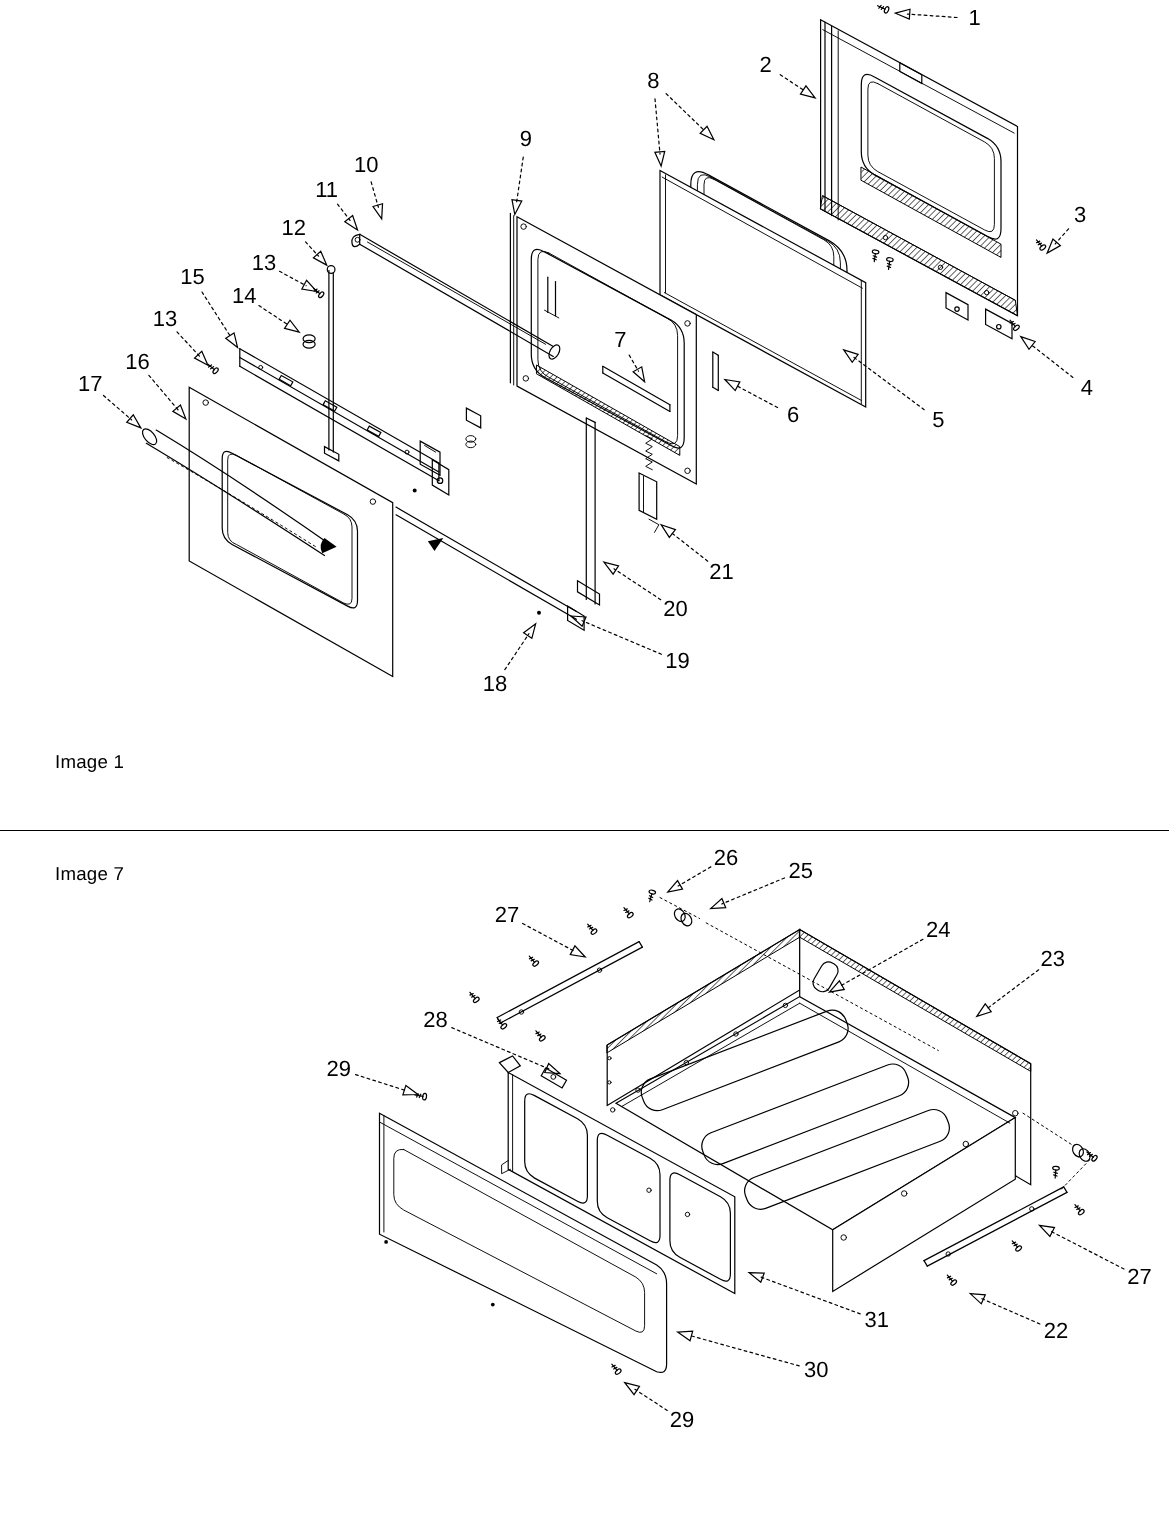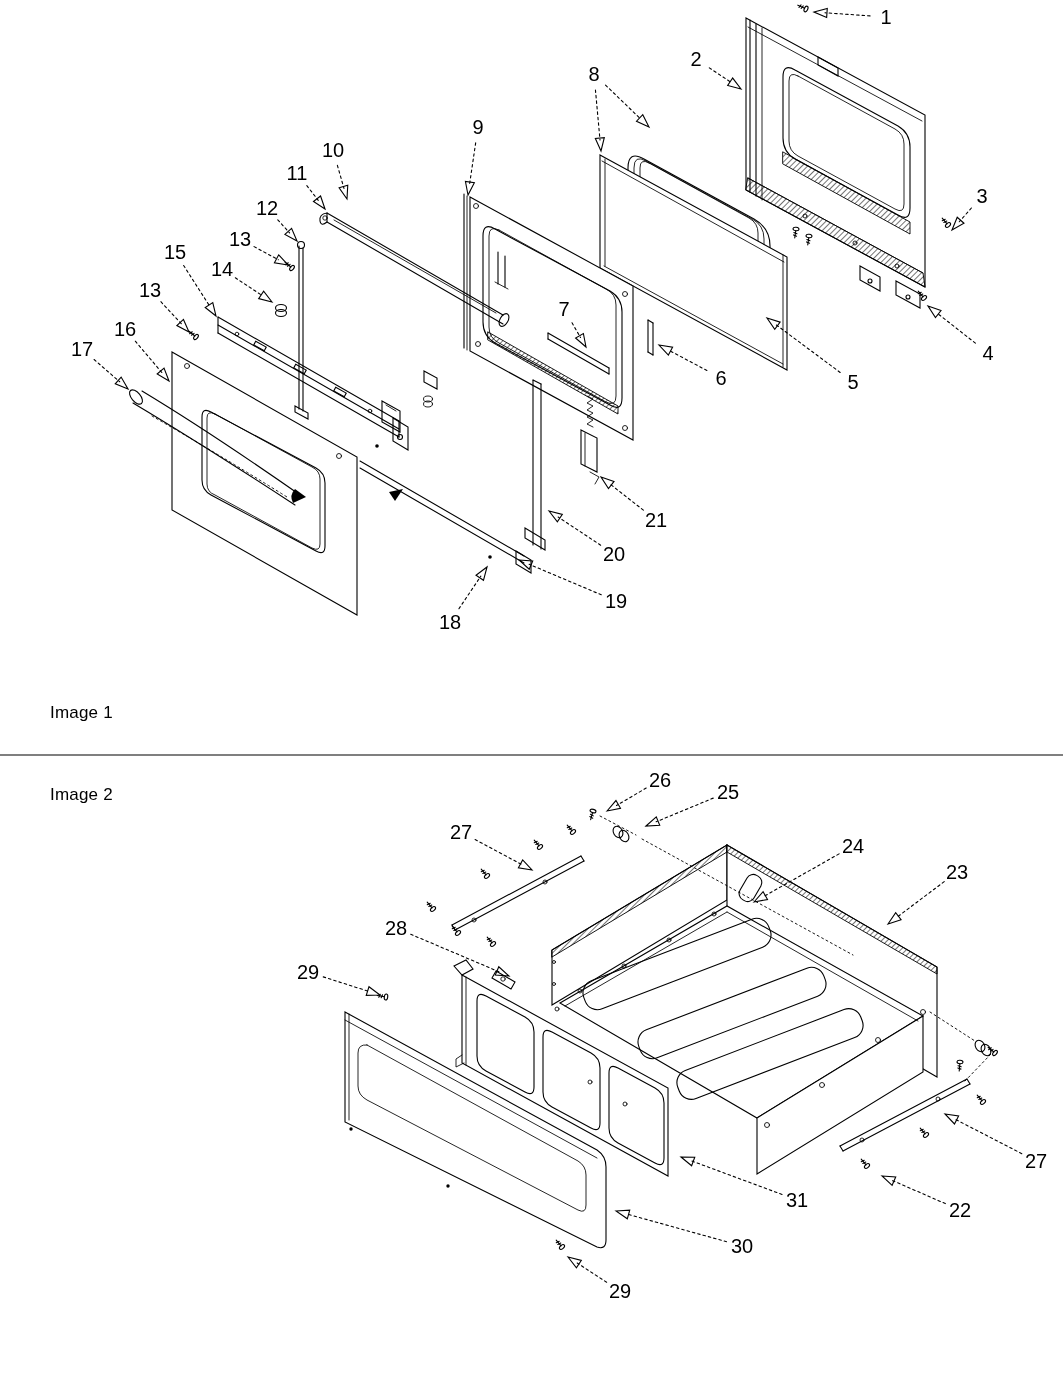--- a/index.html
+++ b/index.html
@@ -10,21 +10,21 @@
   #diagram circle,#diagram rect{stroke:#000;stroke-width:1.1;fill:none;stroke-linecap:round;}
   #diagram .fillw{fill:#ffffff;}
   #diagram .hatch{fill:url(#hatch);stroke-width:0.9;}
   #diagram .thin{stroke-width:0.85;}
   #diagram .dot{fill:#000;stroke:none;}
   #diagram .solid{fill:#000;stroke:none;}
   #diagram .dotted{stroke-dasharray:2 3;stroke-width:0.9;}
   #diagram text{fill:#000;stroke:none;font-family:"Liberation Sans",sans-serif;
                 font-size:20px;text-anchor:middle;}
   .section-title{position:absolute;color:#000;font-size:17px;letter-spacing:0.2px;}
-  #title-1{left:50px;top:703px;}
+  #title-1{left:50px;top:683px;}
   #title-2{left:50px;top:785px;}
 </style>
 </head>
 <body>
 
 <div id="stage">
 
   <svg id="diagram" width="1063" height="1375" viewBox="0 0 1063 1375">
     <defs>
       <pattern id="hatch" width="4" height="4" patternUnits="userSpaceOnUse" patternTransform="rotate(45)">
@@ -419,14 +419,14 @@
         <line x1="726.5837134459209" y1="1241.7176981794225" x2="626.5986970059294" y2="1213.944082501647" stroke="#000000" stroke-width="0.9" stroke-dasharray="2.5 3" fill="none"></line>
         <polygon points="616,1211 629.7301302122266,1210.1435396358845 627.3213354381519,1218.815200822554" fill="#000000" stroke="none"></polygon>
         <text x="742" y="1246" dominant-baseline="central">30</text>
         <line x1="781.9975805065767" y1="1194.438758291231" x2="691.3141634017286" y2="1160.8233536747787" stroke="#000000" stroke-width="0.9" stroke-dasharray="2.5 3" fill="none"></line>
         <polygon points="681,1157 694.7535650689978,1157.2990784058495 691.6253666078152,1165.7379393709" fill="#000000" stroke="none"></polygon>
         <text x="797" y="1200" dominant-baseline="central">31</text>
       </g>
   </svg>
 
   <div class="section-title" id="title-1">Image 1</div>
-  <div class="section-title" id="title-2">Image 2</div>
+  <div class="section-title" id="title-2">Image 7</div>
 </div>
 
 </body></html>

